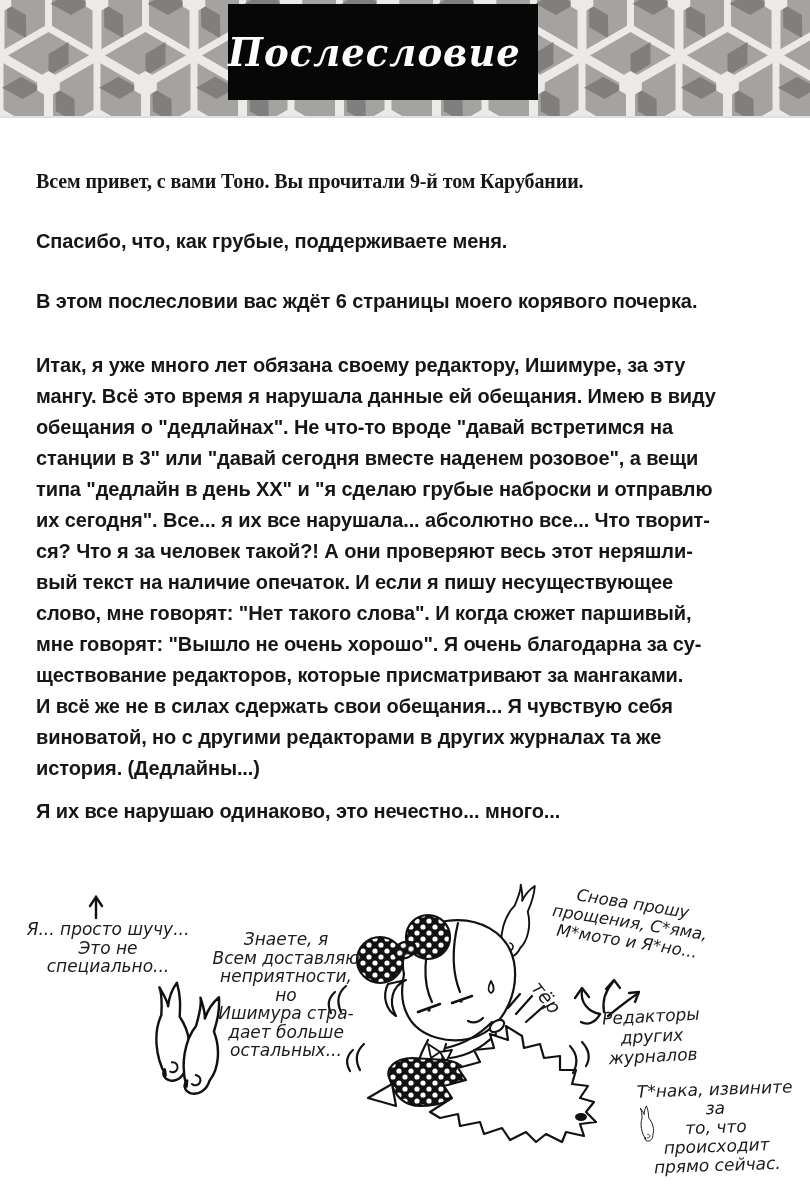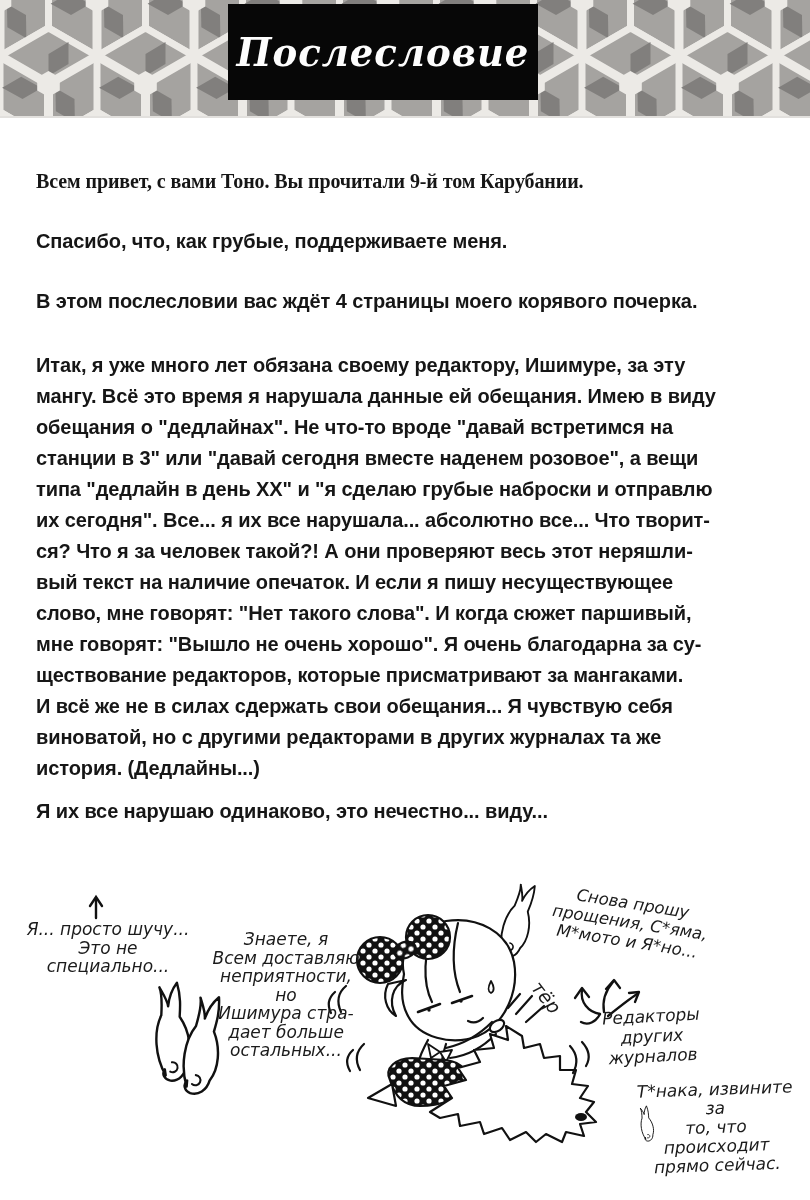--- a/index.html
+++ b/index.html
@@ -3,21 +3,21 @@
 <meta charset="utf-8">
 <style>
   html,body{margin:0;padding:0;background:#fff;}
   .page{position:relative;width:810px;height:1200px;background:#fff;overflow:hidden;
         font-family:"Liberation Sans",sans-serif;color:#151515;}
 
   
   .band{position:absolute;left:0;top:0;width:810px;height:116px;border-bottom:2px solid #e2e0dd;}
   .band svg{position:absolute;left:0;top:0;}
   .title-box{position:absolute;left:228px;top:4px;width:310px;height:96px;background:#070707;
-             display:flex;align-items:center;justify-content:center;}
+             display:flex;align-items:center;}
   .title-box span{font-family:"DejaVu Serif",serif;font-style:italic;font-weight:bold;
                   font-size:37px;color:#fdfdfd;letter-spacing:1px;transform:scaleY(1.04);}
 
   
   .para{position:absolute;left:36px;width:745px;white-space:pre-line;
         font-weight:700;font-size:20px;line-height:31px;letter-spacing:-0.1px;color:#161616;}
   .p1{top:146px;font-family:Liberation Serif, serif;} .p2{top:206px;} .p3{top:266px;} .p4{top:330px;} .p5{top:776px;}
 
   
   .illustration{position:absolute;left:0;top:860px;width:810px;height:340px;}
@@ -59,36 +59,36 @@
       <rect x="0" y="0" width="810" height="116" fill="url(#hexpat)"></rect>
     </svg>
     <div class="title-box">
       <span>Послесловие</span>
     </div>
   </header>
 
   <main>
     <p class="para p1">Всем привет, с вами Тоно. Вы прочитали 9-й том Карубании.</p>
     <p class="para p2">Спасибо, что, как грубые, поддерживаете меня.</p>
-    <p class="para p3">В этом послесловии вас ждёт 4 страницы моего корявого почерка.</p>
+    <p class="para p3">В этом послесловии вас ждёт 6 страницы моего корявого почерка.</p>
     <p class="para p4">Итак, я уже много лет обязана своему редактору, Ишимуре, за эту
 мангу. Всё это время я нарушала данные ей обещания. Имею в виду
 обещания о "дедлайнах". Не что-то вроде "давай встретимся на
 станции в 3" или "давай сегодня вместе наденем розовое", а вещи
 типа "дедлайн в день XX" и "я сделаю грубые наброски и отправлю
 их сегодня". Все... я их все нарушала... абсолютно все... Что творит-
 ся? Что я за человек такой?! А они проверяют весь этот неряшли-
 вый текст на наличие опечаток. И если я пишу несуществующее
 слово, мне говорят: "Нет такого слова". И когда сюжет паршивый,
 мне говорят: "Вышло не очень хорошо". Я очень благодарна за су-
 ществование редакторов, которые присматривают за мангаками.
 И всё же не в силах сдержать свои обещания... Я чувствую себя
 виноватой, но с другими редакторами в других журналах та же
 история. (Дедлайны...)</p>
-    <p class="para p5">Я их все нарушаю одинаково, это нечестно... виду...</p>
+    <p class="para p5">Я их все нарушаю одинаково, это нечестно... много...</p>
   </main>
 
   <section class="illustration">
     <svg width="810" height="340" viewBox="0 860 810 340" aria-hidden="true">
       <defs>
         <pattern id="spots" width="12" height="12" patternUnits="userSpaceOnUse">
           <rect width="12" height="12" fill="#111"></rect>
           <circle cx="3" cy="3" r="2.6" fill="#fff"></circle>
           <circle cx="9" cy="9" r="2.6" fill="#fff"></circle>
         </pattern>

